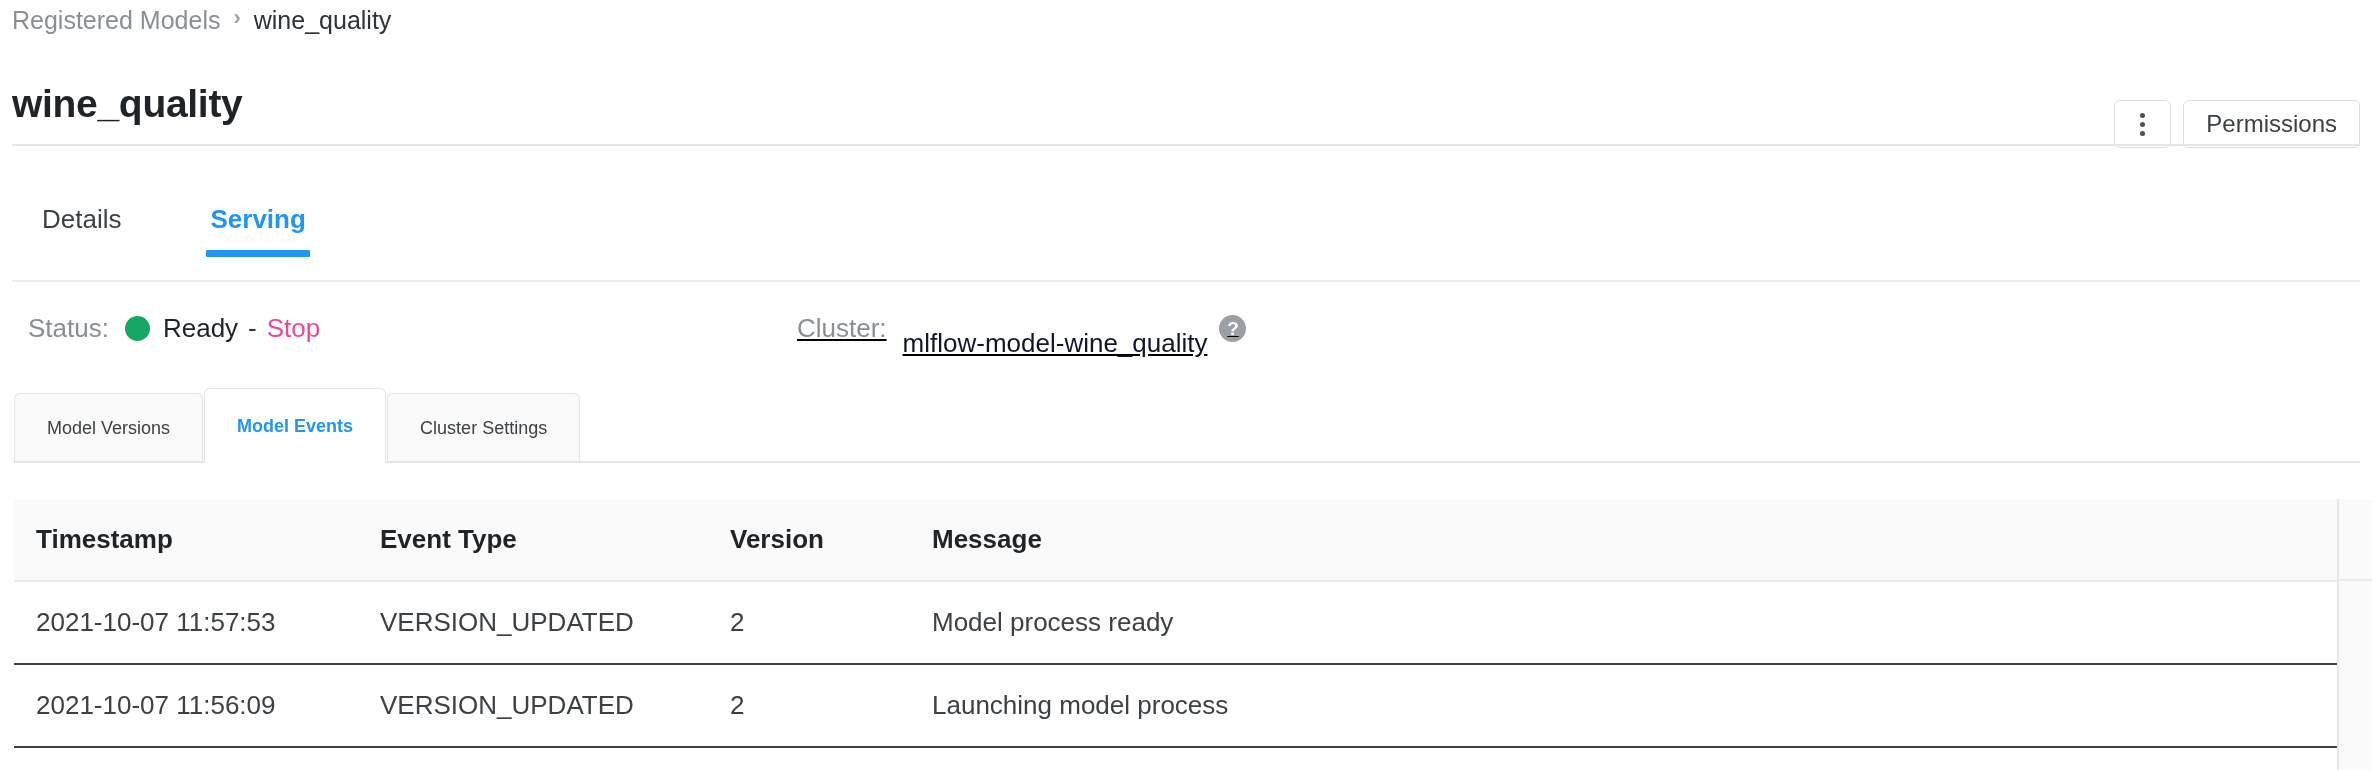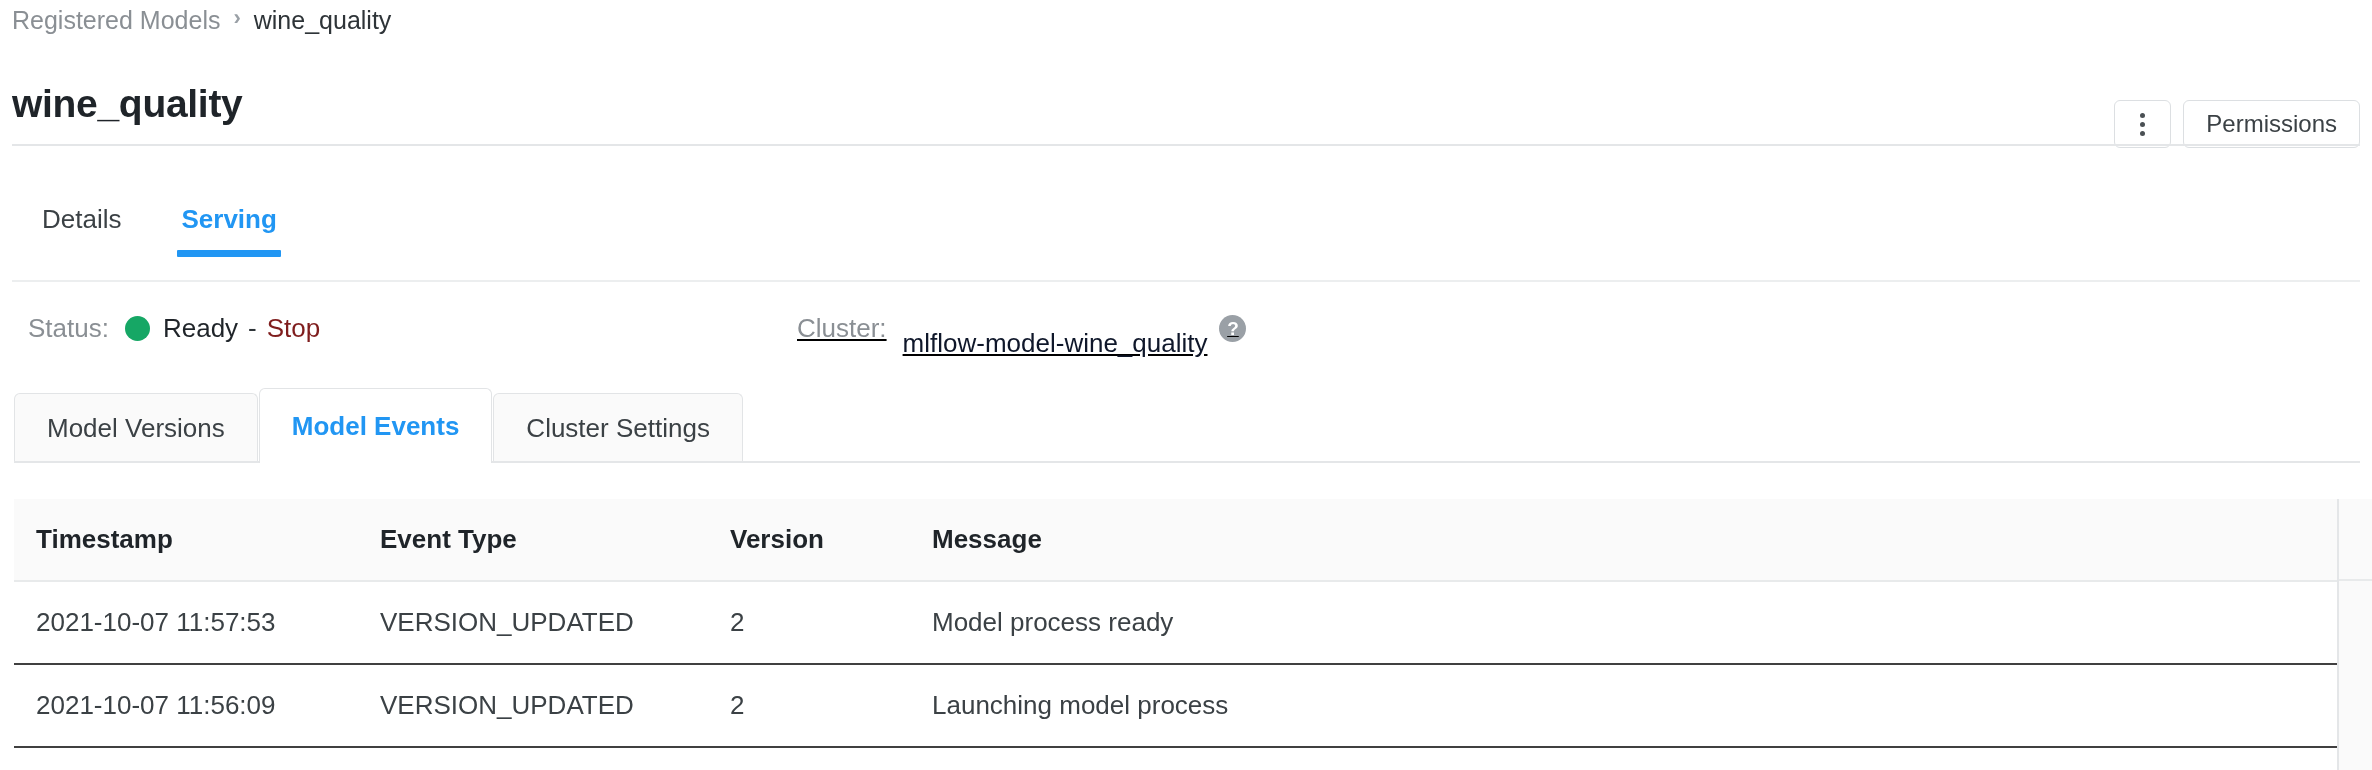--- a/index.html
+++ b/index.html
@@ -112,20 +112,21 @@
   }
 
   
   .tabs {
     position: absolute;
     left: 12px;
     top: 185px;
     display: flex;
     align-items: flex-end;
     height: 72px;
+    gap: 29px;
   }
   .tab {
     font-size: 26px;
     color: #3b4145;
     padding: 0 30px 22px 30px;
     cursor: pointer;
     position: relative;
     white-space: nowrap;
   }
   .tab.active { color: #2196f3; font-weight: bold; }
@@ -169,21 +170,21 @@
   .dot {
     width: 25px;
     height: 25px;
     border-radius: 50%;
     background: #16a765;
     display: inline-block;
     margin-right: 13px;
   }
   .status-value { color: #1f2429; }
   .dash { color: #2e3438; margin: 0 10px; }
-  .link { color: #7f1d1d; cursor: pointer; }
+  .link { color: #ec4899; cursor: pointer; }
   .link-blue { color: #0f172a; cursor: pointer; margin-top: 30px; }
 
   .cluster-block {
     position: absolute;
     left: 797px;
     top: 0;
     display: flex;
     align-items: center;
     font-size: 26px;
     height: 46px;
@@ -212,21 +213,21 @@
     top: 388px;
     display: flex;
     align-items: flex-end;
     height: 75px;
   }
   .subtab {
     height: 70px;
     display: flex;
     align-items: center;
     padding: 6px 32px;
-    font-size: 26px;
+    font-size: 18px;
     color: #3b4145;
     background: #fafafa;
     border: 1px solid #e2e4e6;
     border-bottom: none;
     border-radius: 6px 6px 0 0;
     cursor: pointer;
     position: relative;
     white-space: nowrap;
     text-align: center;
   }

